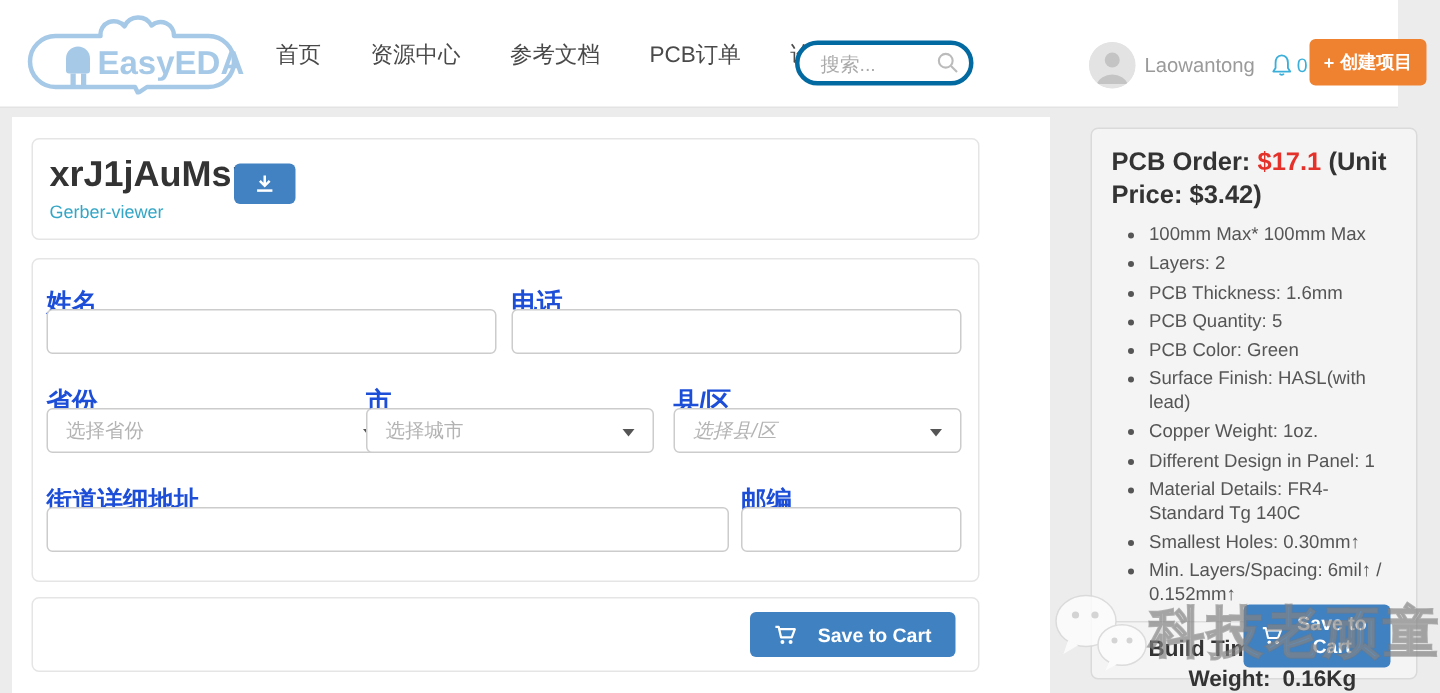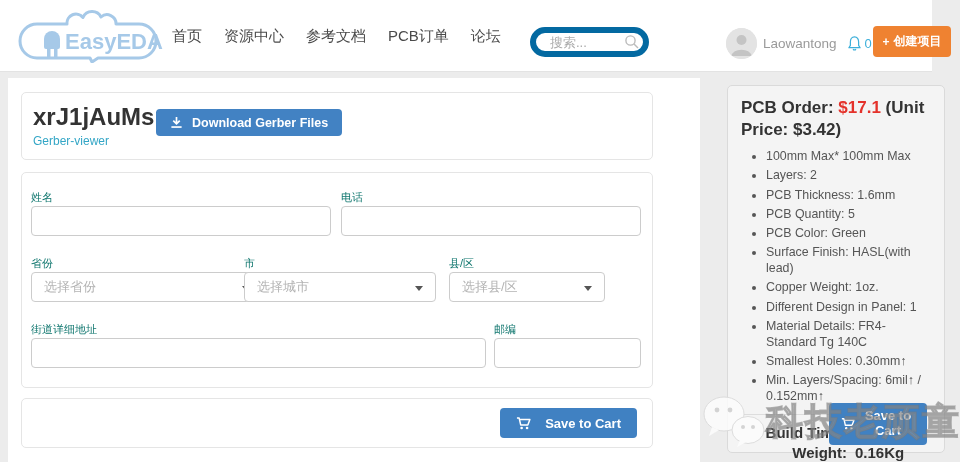--- a/index.html
+++ b/index.html
@@ -2,45 +2,45 @@
 <html><head>
 <meta charset="utf-8">
 <style>
   * { margin:0; padding:0; box-sizing:border-box; }
   html,body { width:960px; height:462px; overflow:hidden; }
   body { font-family:"Liberation Sans","DejaVu Sans",sans-serif; background:#ececec; position:relative; }
 
   
   .header { position:absolute; left:0; top:0; width:932px; height:72px; background:#fff; border-bottom:1px solid #e3e3e3; }
   .logo { position:absolute; left:12px; top:9px; width:152px; height:54px; }
-  .nav { position:absolute; left:172px; top:0; height:72px; display:flex; align-items:center; gap:22px; }
+  .nav { position:absolute; left:184px; top:0; height:72px; display:flex; align-items:center; gap:33px; }
   .nav-item { font-size:15px; color:#4a4a4a; cursor:pointer; white-space:nowrap; }
   .search-wrap { position:absolute; left:530px; top:27px; width:119px; height:30px; }
-  .search-input { width:100%; height:100%; border:6px solid #0369a1; border-radius:15px; padding:0 30px 0 14px; font-size:13px; color:#555; background:#fff; outline:none; font-family:inherit; }
+  .search-input { width:100%; height:100%; border:3px solid #0369a1; border-radius:15px; padding:0 30px 0 14px; font-size:13px; color:#555; background:#fff; outline:none; font-family:inherit; }
   .search-input::placeholder { color:#aaa; }
   .search-icon { position:absolute; right:9px; top:7px; width:16px; height:16px; }
   .userarea { position:absolute; left:726px; top:27px; height:32px; display:flex; align-items:center; }
   .avatar { width:31px; height:31px; border-radius:50%; background:#e3e3e3; overflow:hidden; flex:none; }
   .username { font-size:13.5px; color:#9a9a9a; margin-left:6px; }
   .bell { margin-left:10px; width:15px; height:17px; }
   .notif-count { font-size:13px; color:#3bafda; margin-left:3px; }
   .create-btn { position:absolute; left:873px; top:26px; width:78px; height:31px; background:#ef8231; border:none; border-radius:4px; color:#fff; font-weight:bold; font-size:12px; display:flex; align-items:center; justify-content:center; gap:4px; cursor:pointer; font-family:inherit; }
 
   
   .main-panel { position:absolute; left:8px; top:78px; width:692px; height:384px; background:#fff; }
   .card { position:absolute; left:13px; width:632px; background:#fff; border:1px solid #e5e5e5; border-radius:5px; }
   .card1 { top:14px; height:68px; }
   .card2 { top:94px; height:216px; }
   .card3 { top:320px; height:50px; }
 
   .proj-title { position:absolute; left:11px; top:10px; font-size:24px; font-weight:bold; color:#333; }
   .download-btn { position:absolute; left:134px; top:16px; height:27px; padding:0 14px; background:#4282c3; border:none; border-radius:4px; color:#fff; font-weight:bold; font-size:12.5px; display:flex; align-items:center; gap:9px; cursor:pointer; font-family:inherit; }
   .gerber-link { position:absolute; left:11px; top:41px; font-size:12px; color:#33a6c6; cursor:pointer; }
 
-  .flabel { position:absolute; font-size:11px; font-weight:normal; color:#0f766e; }
+  .flabel { position:absolute; font-size:17px; font-weight:bold; color:#1d4ed8; }
   .finput { position:absolute; height:30px; border:1px solid #ccc; border-radius:4px; background:#fff; font-size:13px; color:#333; padding:0 10px; outline:none; font-family:inherit; }
   .fselect { position:absolute; height:30px; border:1px solid #ccc; border-radius:4px; background:#fff; font-size:13px; color:#b3b3b3; line-height:28px; padding-left:12px; cursor:pointer; }
   .caret { position:absolute; right:12px; top:13px; width:0; height:0; border-left:4px solid transparent; border-right:4px solid transparent; border-top:5px solid #555; }
 
   .save-cart-btn { position:absolute; right:15px; top:9px; height:30px; padding:0 16px; background:#4081c2; border:none; border-radius:4px; color:#fff; font-weight:bold; font-size:13px; display:flex; align-items:center; gap:14px; cursor:pointer; font-family:inherit; }
 
   
   .sidebar { position:absolute; left:727px; top:85px; width:218px; height:368px; background:#f4f4f4; border:1px solid #dadada; border-radius:5px; padding:11px 13px; }
   .order-title { font-size:17px; font-weight:bold; color:#333; line-height:1.3; }
   .order-title .price { color:#e4322b; }
@@ -112,21 +112,20 @@
 
 <div class="main-panel">
 
   <div class="card card1">
     <div class="proj-title">xrJ1jAuMsm</div>
     <button class="download-btn">
       <svg width="13" height="13" viewBox="0 0 14 14">
         <path d="M7 1 L7 8 M3.5 5 L7 8.5 L10.5 5" fill="none" stroke="#fff" stroke-width="1.8"></path>
         <rect x="1.5" y="11" width="11" height="1.8" fill="#fff"></rect>
       </svg>
-      <span>Download Gerber Files</span>
     </button>
     <div class="gerber-link">Gerber-viewer</div>
   </div>
 
   <div class="card card2">
     <div class="flabel" style="left:9px; top:17px;">姓名</div>
     <input class="finput" style="left: 9px; top: 33px; width: 300px;">
     <div class="flabel" style="left:319px; top:17px;">电话</div>
     <input class="finput" style="left: 319px; top: 33px; width: 300px;">
 
@@ -134,21 +133,21 @@
     <div class="fselect" style="left:9px; top:99px; width:232px;">
       <span>选择省份</span>
       <i class="caret"></i>
     </div>
     <div class="flabel" style="left:222px; top:83px;">市</div>
     <div class="fselect" style="left:222px; top:99px; width:192px;">
       <span>选择城市</span>
       <i class="caret"></i>
     </div>
     <div class="flabel" style="left:427px; top:83px;">县/区</div>
-    <div class="fselect" style="left:427px; top:99px; width:156px;">
+    <div class="fselect" style="left:427px; top:99px; width:192px;font-style:italic;">
       <span>选择县/区</span>
       <i class="caret"></i>
     </div>
 
     <div class="flabel" style="left:9px; top:149px;">街道详细地址</div>
     <input class="finput" style="left: 9px; top: 165px; width: 455px;">
     <div class="flabel" style="left:472px; top:149px;">邮编</div>
     <input class="finput" style="left: 472px; top: 165px; width: 147px;">
   </div>
 

